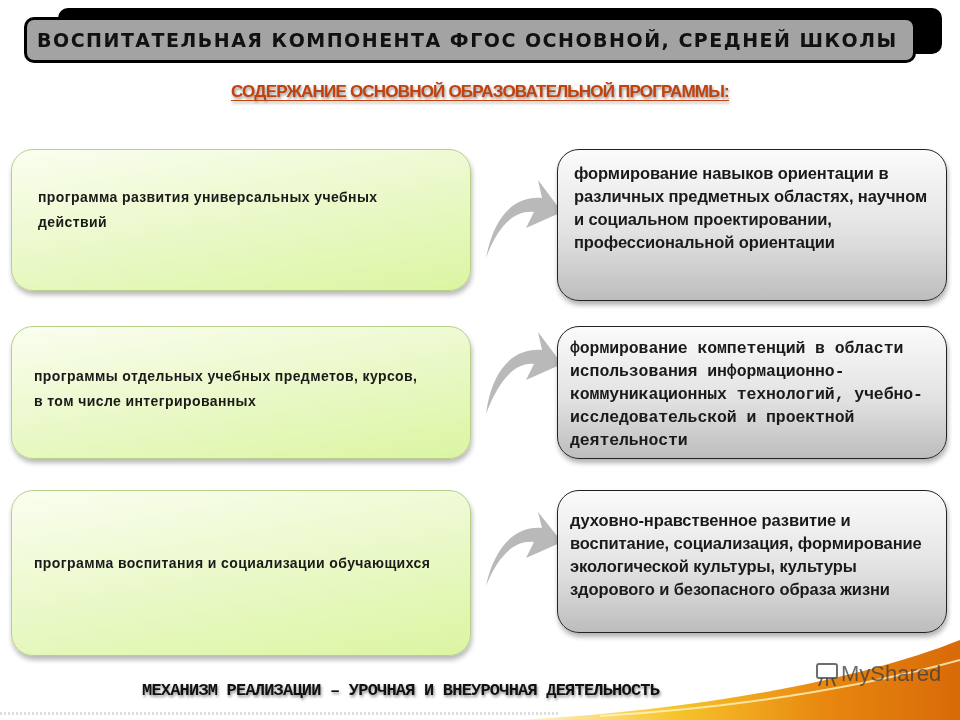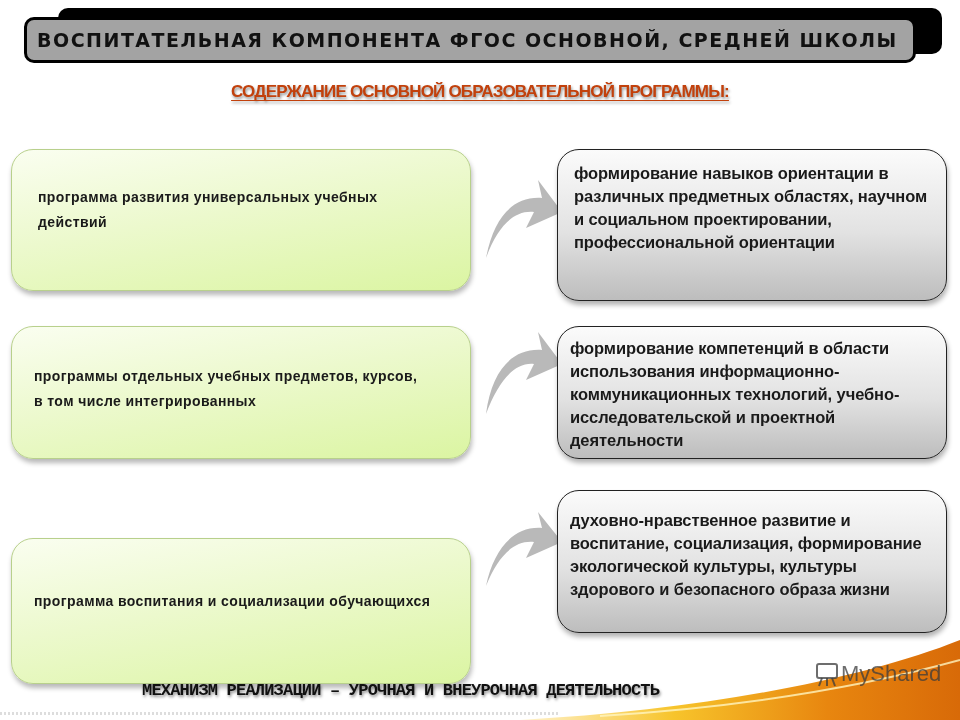--- a/index.html
+++ b/index.html
@@ -95,25 +95,25 @@
 <div class="gray-box" style="top:149px;height:152px;padding:12px 10px 0 16px;">
   <div class="txt">формирование навыков ориентации в различных предметных областях, научном и социальном проектировании, профессиональной ориентации</div>
 </div>
 
 <div class="green-box" style="top:326px;height:133px;padding:0 40px 0 22px;">
   <div class="txt" style="margin-top:-8px;">программы отдельных учебных предметов, курсов, в том числе интегрированных</div>
 </div>
 <svg class="arrow" style="left:484px;top:328px;" viewBox="0 0 80 90">
   <path d="M2 86 C8 40 30 20 58 22 L54 4 L78 36 L42 52 L50 36 C30 34 14 54 2 86 Z" fill="#b9b9b9"></path>
 </svg>
-<div class="gray-box" style="top:326px;height:133px;padding:10px 8px 0 12px;">
+<div class="gray-box" style="top:326px;height:133px;padding:10px 8px 0 12px;font-family:Liberation Mono, monospace;">
   <div class="txt">формирование компетенций в области использования информационно-коммуникационных технологий, учебно-исследовательской и проектной деятельности</div>
 </div>
 
-<div class="green-box" style="top:490px;height:146px;padding:0 30px 0 22px;margin-top:48px;">
+<div class="green-box" style="top:490px;height:166px;padding:0 30px 0 22px;">
   <div class="txt" style="margin-top:-20px;">программа воспитания и социализации обучающихся</div>
 </div>
 <svg class="arrow" style="left:484px;top:508px;" viewBox="0 0 80 90">
   <path d="M2 78 C10 40 30 18 58 20 L54 4 L78 34 L42 50 L50 34 C30 32 14 48 2 78 Z" fill="#b9b9b9"></path>
 </svg>
 <div class="gray-box" style="top:490px;height:143px;padding:18px 8px 0 12px;">
   <div class="txt">духовно-нравственное развитие и воспитание, социализация, формирование экологической культуры, культуры здорового и безопасного образа жизни</div>
 </div>
 
 <svg class="swoosh" viewBox="0 0 960 100" preserveAspectRatio="none">

